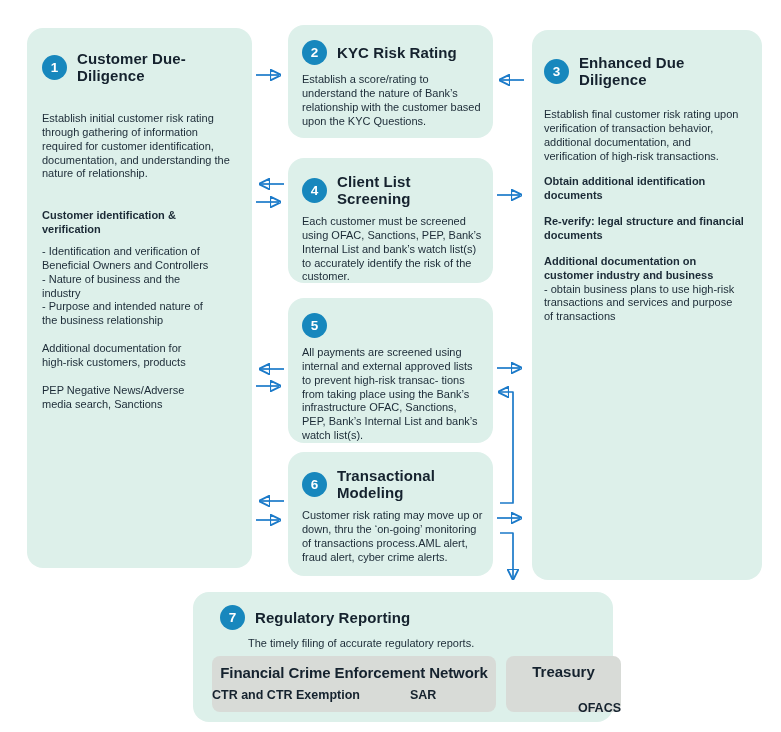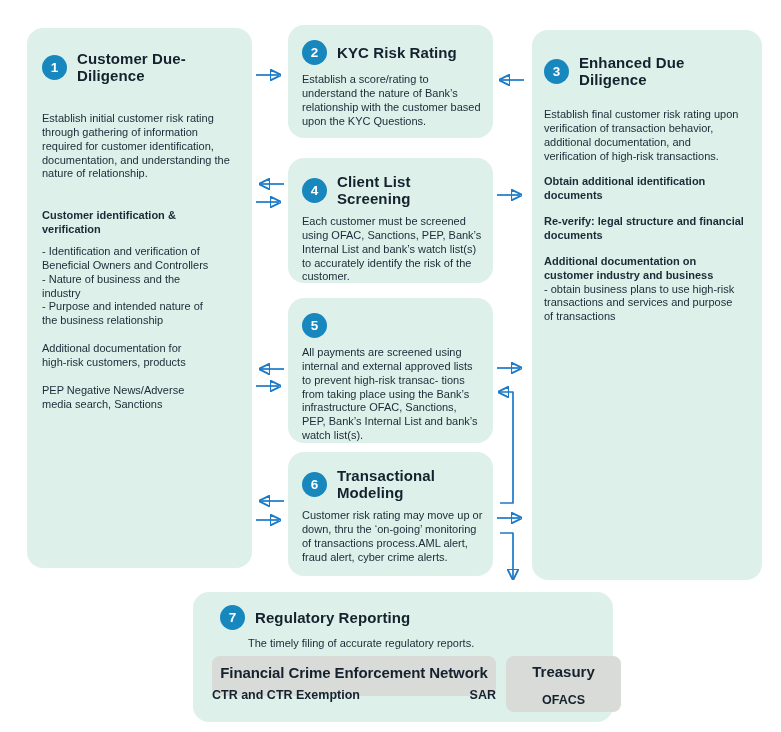--- a/index.html
+++ b/index.html
@@ -20,26 +20,26 @@
   #p2{left:288px;top:25px;width:205px;height:113px;padding:15px 10px 0 14px;}
   #p4{left:288px;top:158px;width:205px;height:125px;padding:15px 10px 0 14px;}
   #p5{left:288px;top:298px;width:205px;height:145px;padding:15px 10px 0 14px;}
   #p6{left:288px;top:452px;width:205px;height:124px;padding:15px 10px 0 14px;}
   #p3{left:532px;top:30px;width:230px;height:550px;padding:24px 18px 0 12px;}
   #p3 .hdr{margin-bottom:20px;}
   #p7{left:193px;top:592px;width:420px;height:130px;padding:0;}
   #p7 .hdr{position:absolute;left:27px;top:13px;}
   #p7-sub{position:absolute;left:55px;top:45px;}
   .graybox{position:absolute;background:#d8dbd7;border-radius:8px;box-sizing:border-box;color:#15222e;}
-  #fincen{left:19px;top:64px;width:284px;height:40px;padding-top:8px;}
+  #fincen{left:19px;top:64px;width:284px;height:56px;padding-top:8px;}
   #fincen-title{text-align:center;font-size:15px;font-weight:bold;letter-spacing:-.1px;}
-  #fincen-items{display:flex;justify-content:space-between;gap:50px;margin-top:7px;font-size:12.5px;font-weight:bold;}
+  #fincen-items{display:flex;justify-content:flex-start;gap:50px;margin-top:7px;font-size:12.5px;font-weight:bold;}
   #treasury{left:313px;top:64px;width:115px;height:56px;padding-top:7px;text-align:center;}
   #treasury-title{font-size:15px;font-weight:bold;}
-  #treasury-item{font-size:12.5px;font-weight:bold;margin-top:13px;}
+  #treasury-item{font-size:12.5px;font-weight:bold;margin-top:21px;text-align:right;}
 </style>
 </head>
 <body>
 
 <div id="stage">
 
   <div class="panel" id="p1">
     <div class="hdr">
       <div class="badge">1</div>
       <div class="title">Customer Due-Diligence</div>

